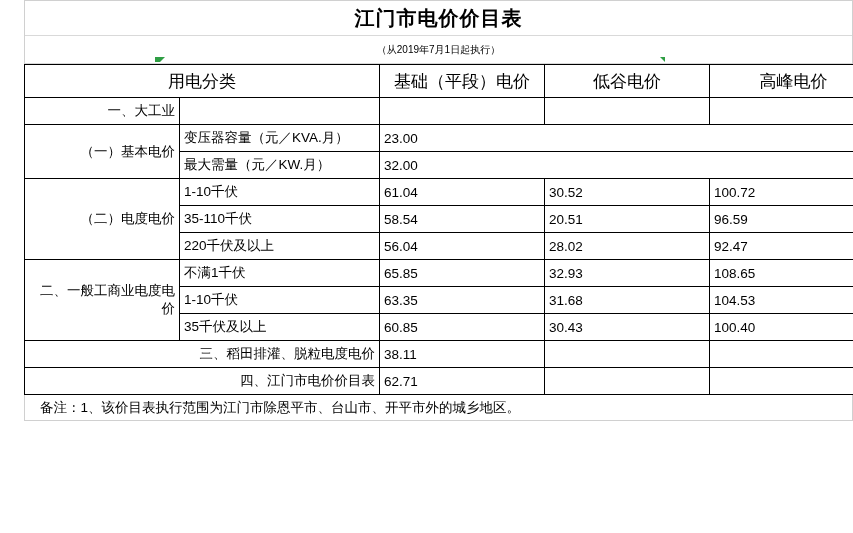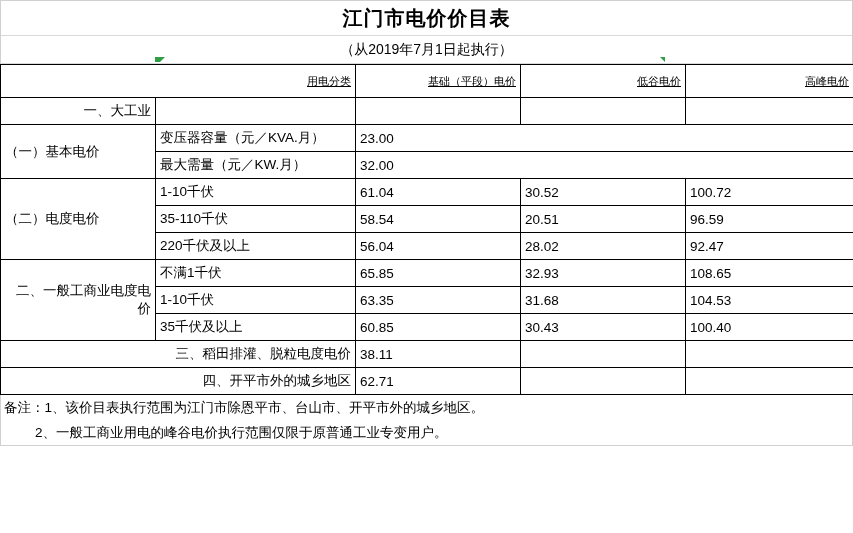--- a/index.html
+++ b/index.html
@@ -12,20 +12,21 @@
     height: 533px;
     font-family: "Liberation Sans", sans-serif;
     color: #000000;
     overflow: hidden;
   }
   .sheet {
     position: relative;
     width: 853px;
     height: 533px;
     box-sizing: border-box;
+    padding-left: 24px;
   }
 
   
   .title-block {
     border-left: 1px solid #d0d0d0;
     border-right: 1px solid #d0d0d0;
     border-top: 1px solid #d0d0d0;
   }
   .title-row {
     height: 34px;
@@ -40,21 +41,21 @@
     letter-spacing: 1px;
   }
   .subtitle-row {
     height: 27px;
     display: flex;
     align-items: center;
     justify-content: center;
     border-bottom: 1px solid #d9d9d9;
   }
   .subtitle-row .subtitle-text {
-    font-size: 14px;
+    font-size: 10px;
   }
   .unit-row {
     height: 27px;
     display: flex;
     align-items: center;
     justify-content: flex-end;
     padding-right: 8px;
     border-bottom: 1px solid #d9d9d9;
     box-sizing: border-box;
   }
@@ -83,44 +84,44 @@
     font-size: 13.5px;
   }
   table.price td {
     border: 1px solid #000000;
     height: 27px;
     padding: 0 4px;
     box-sizing: border-box;
     vertical-align: middle;
   }
   .c-head {
-    text-align: right;
-    font-size: 11px;
+    text-align: center;
+    font-size: 17px;
     height: 33px !important;
-    text-decoration: underline;
   }
   .c-center { text-align: left; }
   .c-left   { text-align: left; margin-left: 44px; }
   .cat-left { text-align: right; padding-left: 3px; }
-  .cat-center { text-align: left; }
+  .cat-center { text-align: right; }
 
   
   .notes {
     border-left: 1px solid #d0d0d0;
     border-right: 1px solid #d0d0d0;
     border-bottom: 1px solid #d0d0d0;
     padding: 0;
   }
   .note-line {
     height: 25px;
     display: flex;
     align-items: center;
     font-size: 13.5px;
     padding-left: 3px;
     box-sizing: border-box;
+    margin-left: 12px;
   }
   .note-line.indent {
     padding-left: 34px;
   }
   .note-line.indent2 {
     padding-left: 56px;
   }
 </style>
 </head>
 <body>
@@ -215,26 +216,25 @@
       </tr>
 
       <tr>
         <td class="cat-left" colspan="2">三、稻田排灌、脱粒电度电价</td>
         <td class="c-center">38.11</td>
         <td class="c-center"></td>
         <td class="c-center"></td>
       </tr>
 
       <tr>
-        <td class="cat-left" colspan="2">四、开平市外的城乡地区</td>
+        <td class="cat-left" colspan="2">四、江门市电价价目表</td>
         <td class="c-center">62.71</td>
         <td class="c-center"></td>
         <td class="c-center"></td>
       </tr>
     </tbody>
   </table>
 
   <div class="notes">
     <div class="note-line">备注：1、该价目表执行范围为江门市除恩平市、台山市、开平市外的城乡地区。</div>
-    <div class="note-line indent">2、一般工商业用电的峰谷电价执行范围仅限于原普通工业专变用户。</div>
   </div>
 
 </div>
 
 </body></html>

